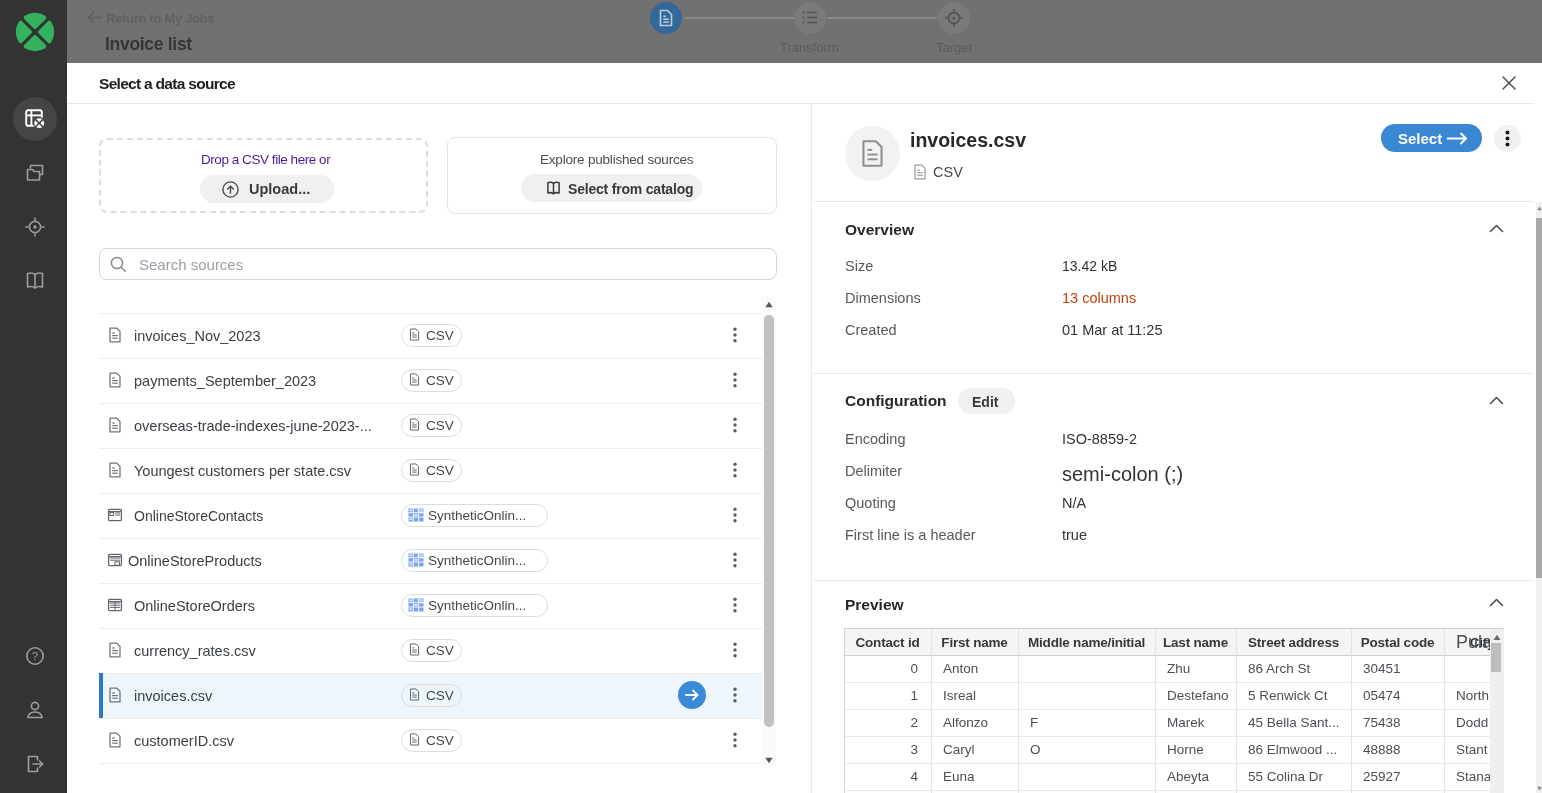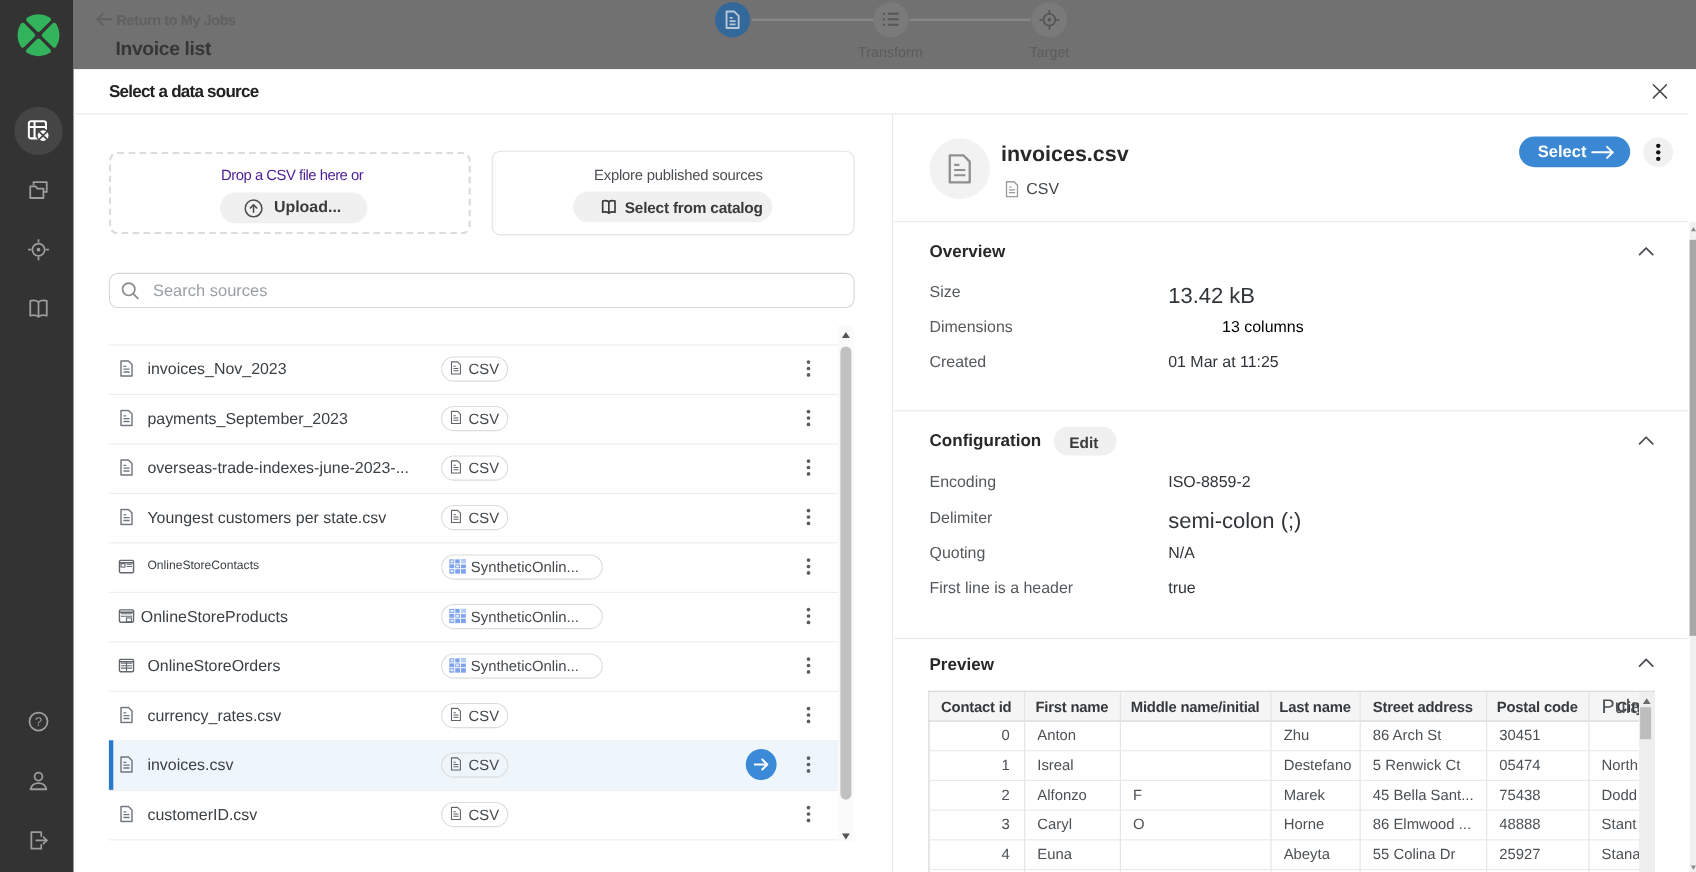--- a/index.html
+++ b/index.html
@@ -264,21 +264,21 @@
     <circle cx="4" cy="9" r="1.7" fill="#5a5e63"></circle>
     <circle cx="4" cy="14.8" r="1.7" fill="#5a5e63"></circle>
   </svg>
 <svg class="abs" style="left:107px;top:507px;" width="16" height="16" viewBox="0 0 16 16">
 <rect x="1.6" y="2.4" width="12.8" height="11.2" rx="1" fill="none" stroke="#63676d" stroke-width="1.3"></rect>
 <line x1="1.6" y1="4.6" x2="14.4" y2="4.6" stroke="#63676d" stroke-width="1.3"></line>
 <rect x="3" y="5.5" width="3.6" height="3" fill="none" stroke="#63676d" stroke-width="1"></rect>
     <line x1="8.2" y1="6" x2="13" y2="6" stroke="#63676d" stroke-width="1"></line>
     <line x1="8.2" y1="8" x2="13" y2="8" stroke="#63676d" stroke-width="1"></line>
 </svg>
-<div class="abs txt" style="left:134px;top:508px;font-size:11px;color:#3b4045;">OnlineStoreContacts</div>
+<div class="abs txt" style="left:134px;top:508px;font-size:14px;color:#3b4045;">OnlineStoreContacts</div>
 <div class="abs" style="left:401px;top:504px;width:147px;height:23px;border:1px solid #dcdcdc;border-radius:11.5px;box-sizing:border-box;"></div>
 <svg class="abs" style="left:408px;top:508px;" width="16" height="14" viewBox="0 0 16 14">
 <rect x="0.5" y="0.5" width="15" height="13" fill="#7da2ee"></rect>
 <rect x="9.5" y="0.5" width="6" height="5" fill="#b3cdf7"></rect>
 <g stroke="#ffffff" stroke-width="0.9">
 <line x1="0.5" y1="4.6" x2="16" y2="4.6"></line>
       <line x1="0.5" y1="9" x2="16" y2="9"></line>
 <line x1="5.4" y1="0" x2="5.4" y2="14"></line>
       <line x1="10.6" y1="0" x2="10.6" y2="14"></line>
 </g>
@@ -455,23 +455,23 @@
     <circle cx="3.5" cy="8.5" r="2" fill="#151515"></circle>
     <circle cx="3.5" cy="14.4" r="2" fill="#151515"></circle>
   </svg>
 <div class="abs" style="left:813px;top:201px;width:721px;height:1px;background:#e8e8e8;"></div>
 
 <div class="abs txt" style="left:845px;top:221px;font-size:15.5px;font-weight:700;color:#26282a;">Overview</div>
 <svg class="abs" style="left:1489px;top:224px;" width="15" height="9" viewBox="0 0 15 9">
 <path d="M1.5 7.5 L7.5 1.5 L13.5 7.5" fill="none" stroke="#4a4e52" stroke-width="1.6" stroke-linecap="round" stroke-linejoin="round"></path>
   </svg>
 <div class="abs txt" style="left:845px;top:258px;font-size:14.5px;color:#55595d;text-align:right;">Size</div>
-<div class="abs txt" style="left:1062px;top:258px;font-size:20px;color:#303438;">13.42 kB</div>
+<div class="abs txt" style="left:1062px;top:258px;font-size:14px;color:#303438;">13.42 kB</div>
 <div class="abs txt" style="left:845px;top:290px;font-size:14.5px;color:#55595d;">Dimensions</div>
-<div class="abs txt" style="left:1111px;top:290px;font-size:14.5px;color:#000000;">13 columns</div>
+<div class="abs txt" style="left:1062px;top:290px;font-size:14.5px;color:#c2410c;">13 columns</div>
 <div class="abs txt" style="left:845px;top:322px;font-size:14.5px;color:#55595d;">Created</div>
 <div class="abs txt" style="left:1062px;top:322px;font-size:14.5px;color:#303438;">01 Mar at 11:25</div>
 <div class="abs" style="left:813px;top:373px;width:721px;height:1px;background:#e8e8e8;"></div>
 <div class="abs txt" style="left:845px;top:392px;font-size:15.5px;font-weight:700;color:#26282a;">Configuration</div>
 <div class="abs" style="left:958px;top:388px;width:57px;height:26px;border-radius:13px;background:#f0f0f0;"></div>
 <div class="abs txt" style="left:972px;top:394px;font-size:14px;font-weight:700;color:#3b3b3b;">Edit</div>
 <svg class="abs" style="left:1489px;top:396px;" width="15" height="9" viewBox="0 0 15 9">
 <path d="M1.5 7.5 L7.5 1.5 L13.5 7.5" fill="none" stroke="#4a4e52" stroke-width="1.6" stroke-linecap="round" stroke-linejoin="round"></path>
   </svg>
 <div class="abs txt" style="left:845px;top:431px;font-size:14.5px;color:#55595d;">Encoding</div>

